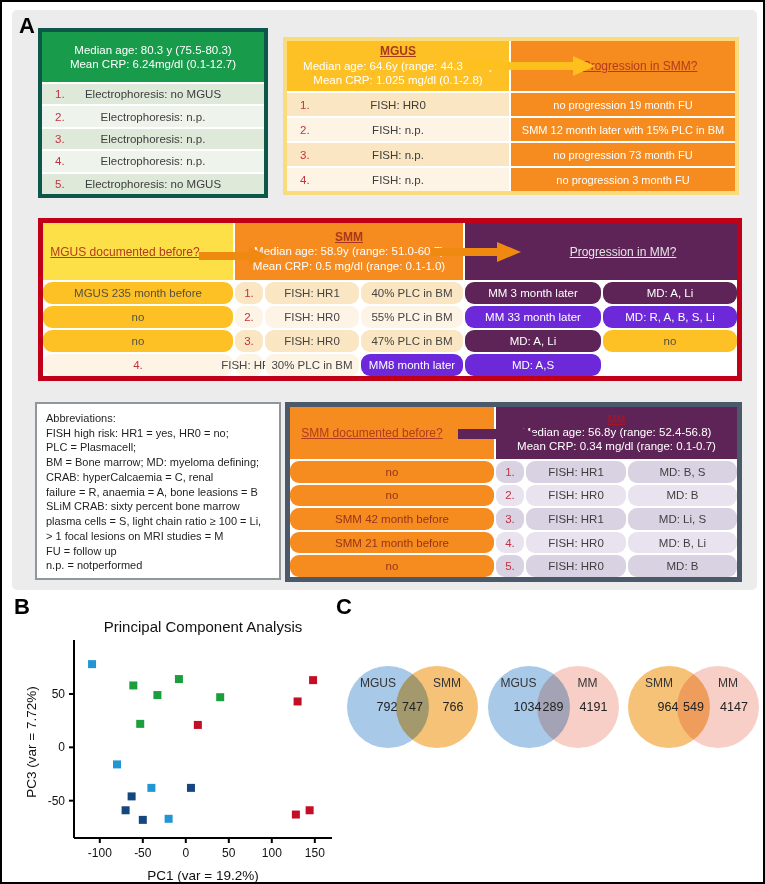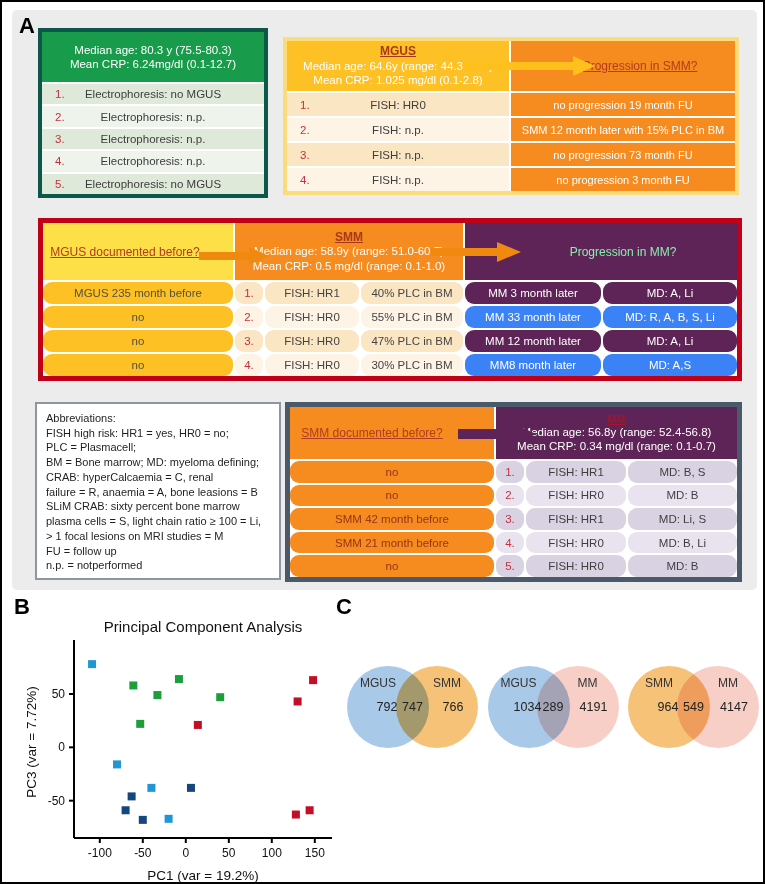--- a/index.html
+++ b/index.html
@@ -32,27 +32,27 @@
   .mgus-row-l { position:relative; display:flex; align-items:center; }
   .cream-a { background:#fbe6c3; } .cream-b { background:#fdf4e6; }
   .mgus-row-r { background:#f68b1f; color:#fff; display:flex; align-items:center; justify-content:center; font-size:11px; white-space:nowrap; }
 
   
   .smm { left:36px; top:216px; width:704px; height:163px; border:5px solid #c00018; }
   .smm-grid { display:grid; grid-template-columns:190px 28px 94px 102px 136px 1fr; grid-template-rows:57px repeat(4,1fr); gap:2px; height:100%; background:#fff; }
   .smm-h1 { background:#fde047; position:relative; display:flex; align-items:center; justify-content:center; padding-right:26px; }
   .smm-h2 { grid-column:2/5; background:#f68b1f; display:flex; flex-direction:column; justify-content:center; text-align:center; }
   .smm-h3 { grid-column:5/7; background:#5f2457; position:relative; display:flex; align-items:center; justify-content:center; padding-left:44px; }
-  .hdr-link-w { color:#86efac; font-size:12px; white-space:nowrap; }
+  .hdr-link-w { color:#e5e5e5; font-size:12px; text-decoration:underline; white-space:nowrap; }
   .cell { display:flex; align-items:center; justify-content:center; font-size:11.5px; white-space:nowrap;border-radius:9px; }
   .c-gold { background:#fdc125; color:#55503f; }
   .c-num { color:#c2313f; }
   .c-cream { color:#454545; }
   .c-purple { background:#5f2457; color:#fff; }
-  .c-purple.alt { background:#3b82f6; }
+  .c-purple.alt { background:#6d28d9; }
 
   
   .abbrev { left:33px; top:400px; width:246px; height:178px; border:2px solid #8f969e; padding:7px 9px; }
   .abbrev-line { font-size:11px; color:#1f1f1f; line-height:1.34; white-space:nowrap; }
 
   
   .mm { left:283px; top:400px; width:457px; height:180px; border:5px solid #4b5a6b; }
   .mm-grid { display:grid; grid-template-columns:204px 28px 100px 1fr; grid-template-rows:52px repeat(5,1fr); gap:2px; height:100%; background:#fff; }
   .mm-h1 { background:#f68b1f; position:relative; display:flex; align-items:center; justify-content:center; padding-right:40px; }
   .mm-h2 { grid-column:2/5; background:#5f2457; position:relative; display:flex; flex-direction:column; justify-content:center; text-align:center; }
@@ -178,21 +178,20 @@
         <div class="cell c-gold">no</div>
         <div class="cell c-num cream-b">2.</div>
         <div class="cell c-cream cream-b">FISH: HR0</div>
         <div class="cell c-cream cream-b">55% PLC in BM</div>
         <div class="cell c-purple alt">MM 33 month later</div>
         <div class="cell c-purple alt">MD: R, A, B, S, Li</div>
         <div class="cell c-gold">no</div>
         <div class="cell c-num cream-a">3.</div>
         <div class="cell c-cream cream-a">FISH: HR0</div>
         <div class="cell c-cream cream-a">47% PLC in BM</div>
-        <div class="cell c-purple">MM 12 month later</div>
         <div class="cell c-purple">MD: A, Li</div>
         <div class="cell c-gold">no</div>
         <div class="cell c-num cream-b">4.</div>
         <div class="cell c-cream cream-b">FISH: HR0</div>
         <div class="cell c-cream cream-b">30% PLC in BM</div>
         <div class="cell c-purple alt">MM8 month later</div>
         <div class="cell c-purple alt">MD: A,S</div>
       </div>
   </div>
 

